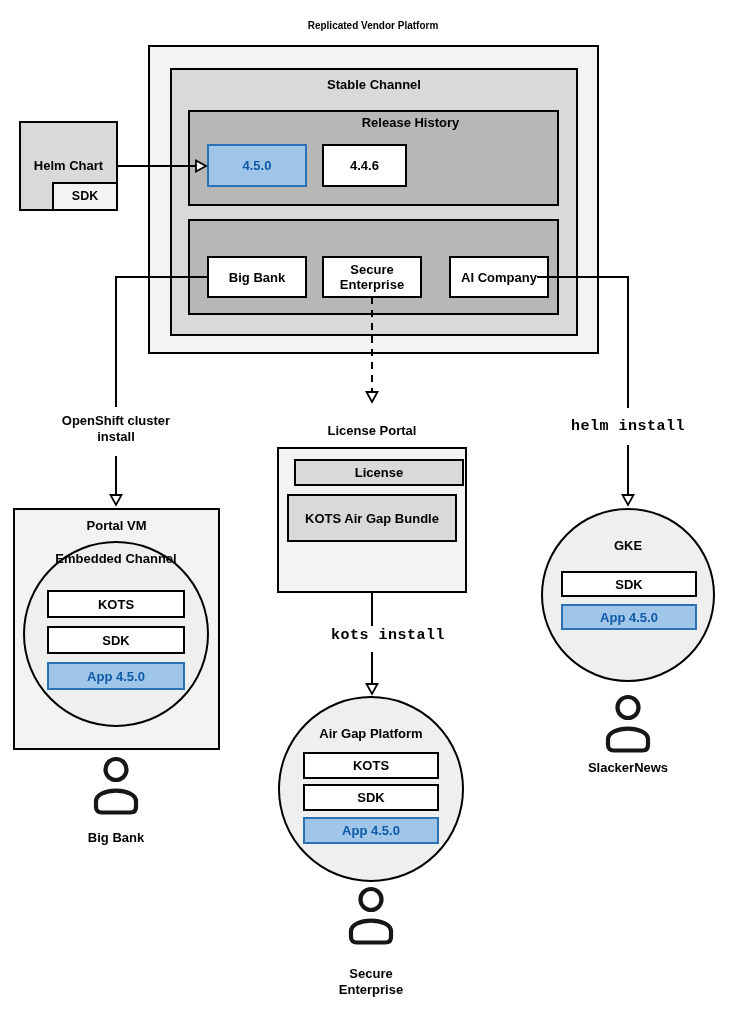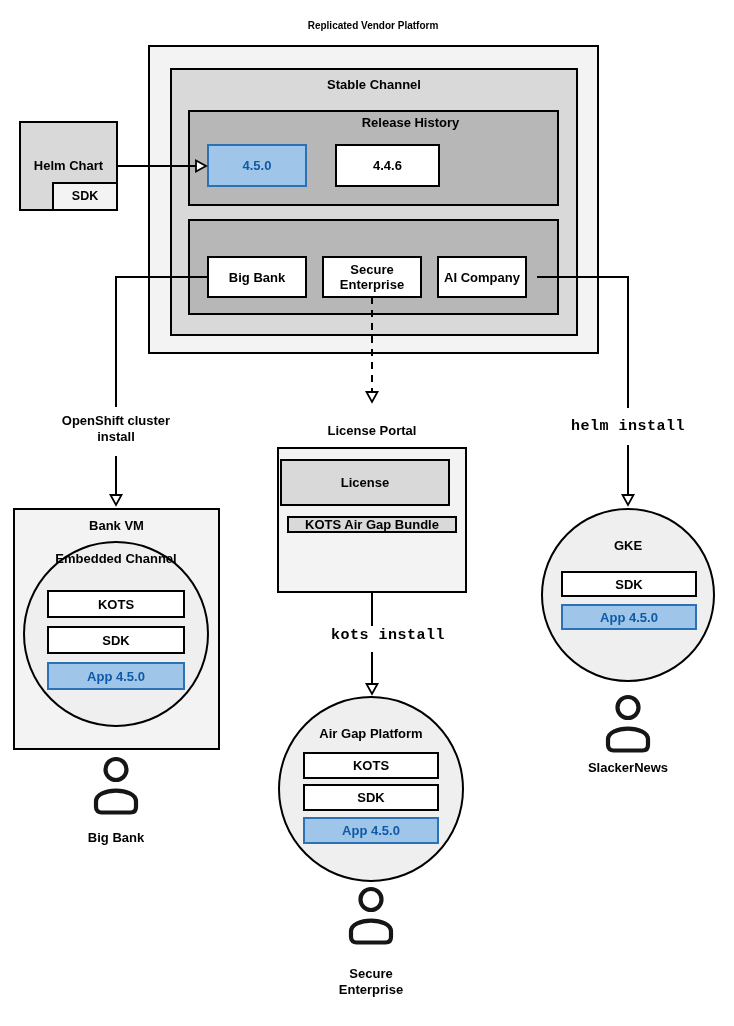--- a/index.html
+++ b/index.html
@@ -30,51 +30,51 @@
 
   <div class="abs lbl" style="left:173px;top:18px;width:400px;font-size:10px">Replicated Vendor Platform</div>
 
   <div class="abs panel g-light" style="left:148px;top:45px;width:451px;height:309px"></div>
   <div class="abs panel g-mid" style="left:170px;top:68px;width:408px;height:268px"></div>
   <div class="abs lbl" style="left:170px;top:77px;width:408px">Stable Channel</div>
 
   <div class="abs panel g-dark" style="left:188px;top:110px;width:371px;height:96px"></div>
   <div class="abs lbl" style="left:205px;top:115px;width:411px">Release History</div>
   <div class="abs box hl" style="left:207px;top:144px;width:100px;height:43px">4.5.0</div>
-  <div class="abs box" style="left:335px;top:144px;width:105px;height:43px">4.4.6</div>
+  <div class="abs box" style="left:322px;top:144px;width:85px;height:43px">4.4.6</div>
 
   <div class="abs panel g-dark" style="left:188px;top:219px;width:371px;height:96px"></div>
   <div class="abs box" style="left:207px;top:256px;width:100px;height:42px">Big Bank</div>
   <div class="abs box" style="left:322px;top:256px;width:100px;height:42px">Secure Enterprise</div>
-  <div class="abs box" style="left:437px;top:256px;width:90px;height:42px">AI Company</div>
+  <div class="abs box" style="left:449px;top:256px;width:100px;height:42px">AI Company</div>
 
   <div class="abs panel g-mid" style="left:19px;top:121px;width:99px;height:90px"></div>
   <div class="abs lbl" style="left:19px;top:158px;width:99px">Helm Chart</div>
   <div class="abs box g-light small" style="left:52px;top:182px;width:66px;height:29px">SDK</div>
 
   <div class="abs lbl" style="left:56px;top:413px;width:120px">OpenShift cluster install</div>
 
   <div class="abs panel g-light" style="left:13px;top:508px;width:207px;height:242px"></div>
-  <div class="abs lbl" style="left:13px;top:518px;width:207px">Bank VM</div>
+  <div class="abs lbl" style="left:13px;top:518px;width:207px">Portal VM</div>
   <div class="abs panel circle g-mid" style="left:23px;top:541px;width:186px;height:186px"></div>
   <div class="abs lbl" style="left:23px;top:551px;width:186px">Embedded Channel</div>
   <div class="abs box" style="left:47px;top:590px;width:138px;height:28px">KOTS</div>
   <div class="abs box" style="left:47px;top:626px;width:138px;height:28px">SDK</div>
   <div class="abs box hl" style="left:47px;top:662px;width:138px;height:28px">App 4.5.0</div>
 
   <svg class="abs person" style="left:89px;top:756px" width="54" height="62" viewBox="0 0 54 62">
     <circle cx="27" cy="13.5" r="10.5"></circle>
     <path d="M7,51 L7,45.5 C7,31 47,31 47,45.5 L47,51 C47,55 44.5,56.5 41.5,56.5 L12.5,56.5 C9.5,56.5 7,55 7,51 Z" stroke-linejoin="round"></path>
   </svg>
   <div class="abs lbl" style="left:66px;top:830px;width:100px">Big Bank</div>
 
   <div class="abs lbl" style="left:297px;top:423px;width:150px">License Portal</div>
   <div class="abs panel g-light" style="left:277px;top:447px;width:190px;height:146px"></div>
-  <div class="abs box g-mid" style="left:280px;top:459px;width:170px;height:47px">License</div>
-  <div class="abs box g-mid" style="left:287px;top:516px;width:170px;height:17px">KOTS Air Gap Bundle</div>
+  <div class="abs box g-mid" style="left:294px;top:459px;width:170px;height:27px">License</div>
+  <div class="abs box g-mid" style="left:287px;top:494px;width:170px;height:48px">KOTS Air Gap Bundle</div>
 
   <div class="abs lbl mono" style="left:308px;top:628px;width:160px">kots install</div>
 
   <div class="abs panel circle" style="left:278px;top:696px;width:186px;height:186px"></div>
   <div class="abs lbl" style="left:278px;top:726px;width:186px">Air Gap Platform</div>
   <div class="abs box" style="left:303px;top:752px;width:136px;height:27px">KOTS</div>
   <div class="abs box" style="left:303px;top:784px;width:136px;height:27px">SDK</div>
   <div class="abs box hl" style="left:303px;top:817px;width:136px;height:27px">App 4.5.0</div>
 
   <svg class="abs person" style="left:344px;top:886px" width="54" height="62" viewBox="0 0 54 62">

